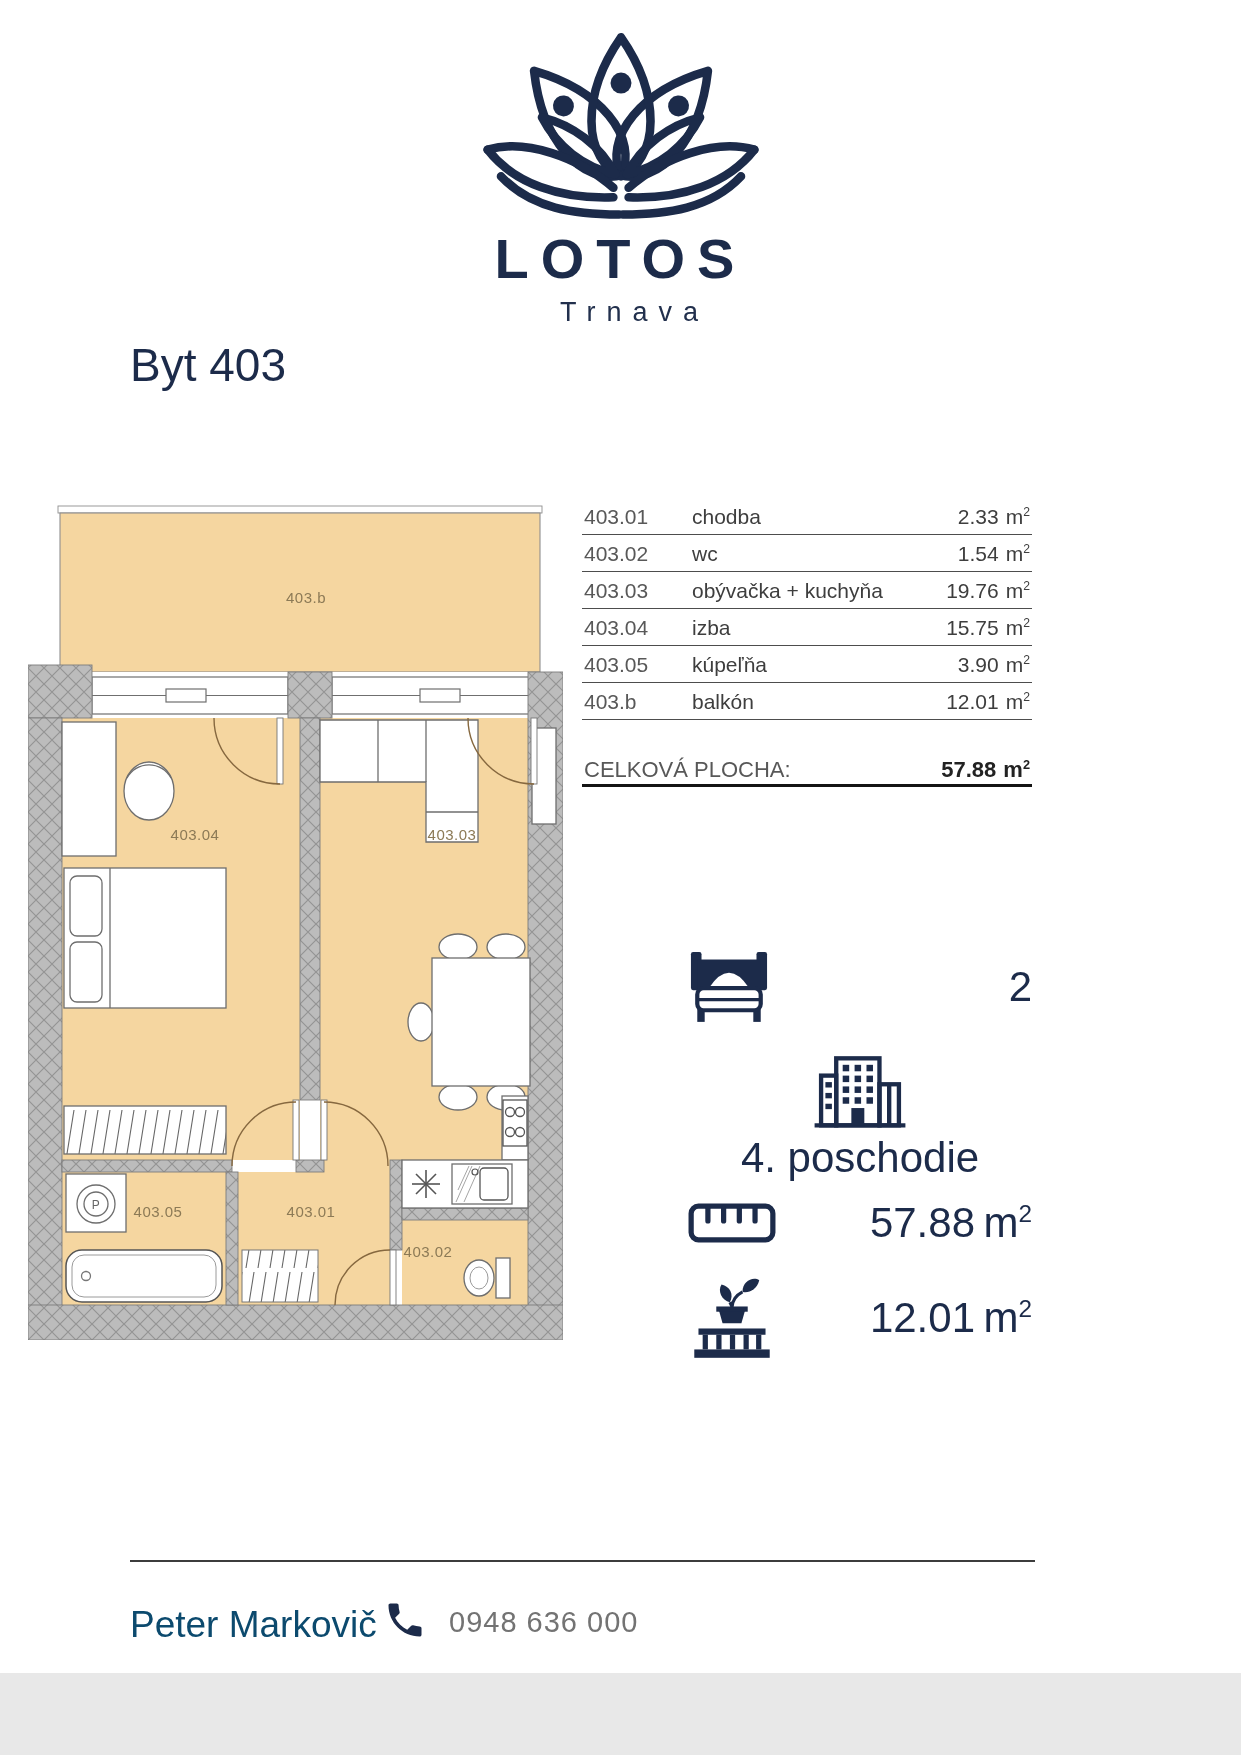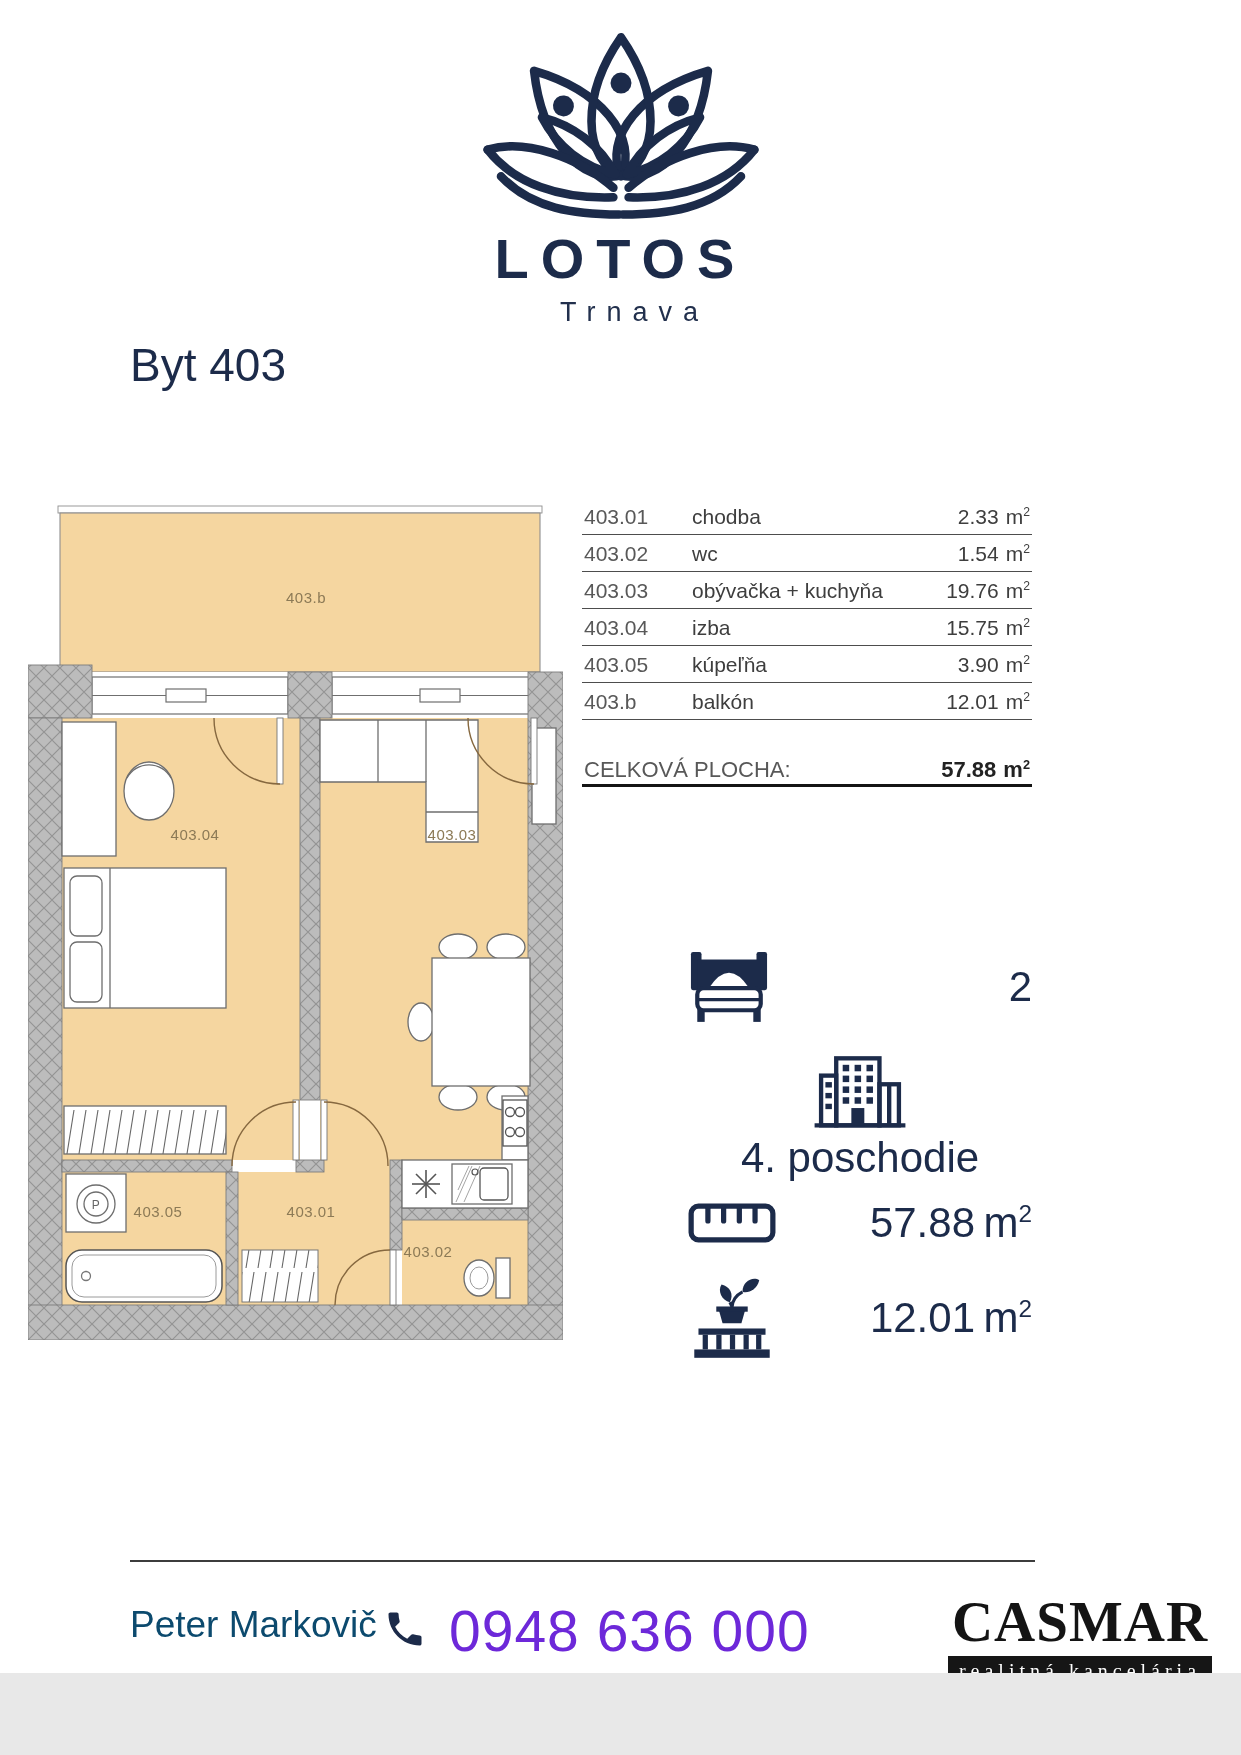--- a/index.html
+++ b/index.html
@@ -34,21 +34,21 @@
   .feature-value{font-size:42px;color:#1C2B4A;white-space:nowrap;}
   .feature-value sup{font-size:0.58em;}
   .f-bed{top:948px;height:78px;}
   .f-floor{top:1054px;height:98px;flex-direction:column;}
   .f-size{top:1198px;height:50px;}
   .f-balc{top:1268px;height:100px;}
   
   .footer-line{position:absolute;left:130px;top:1560px;width:905px;border-top:2px solid #3c3c3c;}
   .agent-name{position:absolute;left:130px;top:1604px;font-size:37px;color:#0c4a6e;}
   .phone-group{position:absolute;left:383px;top:1598px;display:flex;align-items:center;gap:22px;color:#1C2B4A;}
-  .phone-number{font-size:57px;letter-spacing:1px;color:#6d28d9;}
+  .phone-number{font-size:29px;letter-spacing:1px;color:#737373;}
   .brand{position:absolute;left:948px;top:1592px;width:264px;text-align:center;font-family:"Liberation Serif",serif;}
   .brand-name{font-size:57px;font-weight:bold;color:#141414;letter-spacing:1px;line-height:1.05;}
   .brand-sub{margin-top:4px;background:#161616;color:#ffffff;font-size:20px;letter-spacing:5px;padding:4px 2px 5px 2px;}
 </style>
 </head>
 <body>
 
 <div class="page">
 
   <div class="logo-wrap">
@@ -352,18 +352,14 @@
   <div class="footer-line"></div>
   <div class="agent-name">Peter Markovič</div>
   <div class="phone-group">
     <span>
       <svg width="44" height="44" viewBox="0 0 24 24">
         <path fill="#1C2B4A" d="M6.62 10.79c1.44 2.83 3.76 5.14 6.59 6.59l2.2-2.21c.27-.27.67-.36 1.02-.24 1.12.37 2.33.57 3.57.57.55 0 1 .45 1 1V20c0 .55-.45 1-1 1-9.39 0-17-7.61-17-17 0-.55.45-1 1-1h3.5c.55 0 1 .45 1 1 0 1.25.2 2.45.57 3.57.11.35.03.74-.25 1.02l-2.2 2.2z"></path>
       </svg>
     </span>
     <span class="phone-number">0948 636 000</span>
   </div>
-  <div class="brand">
-    <div class="brand-name">CASMAR</div>
-    <div class="brand-sub">realitná kancelária</div>
-  </div>
 
 </div>
 
 </body></html>

